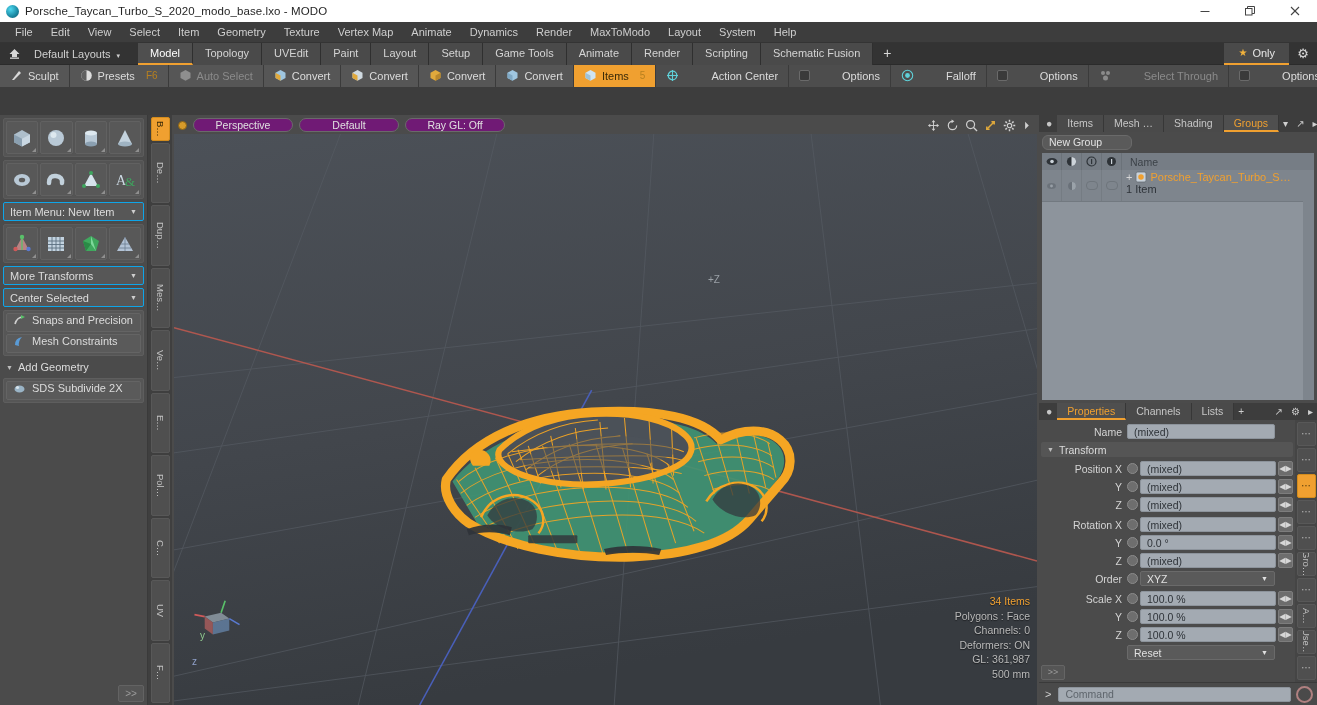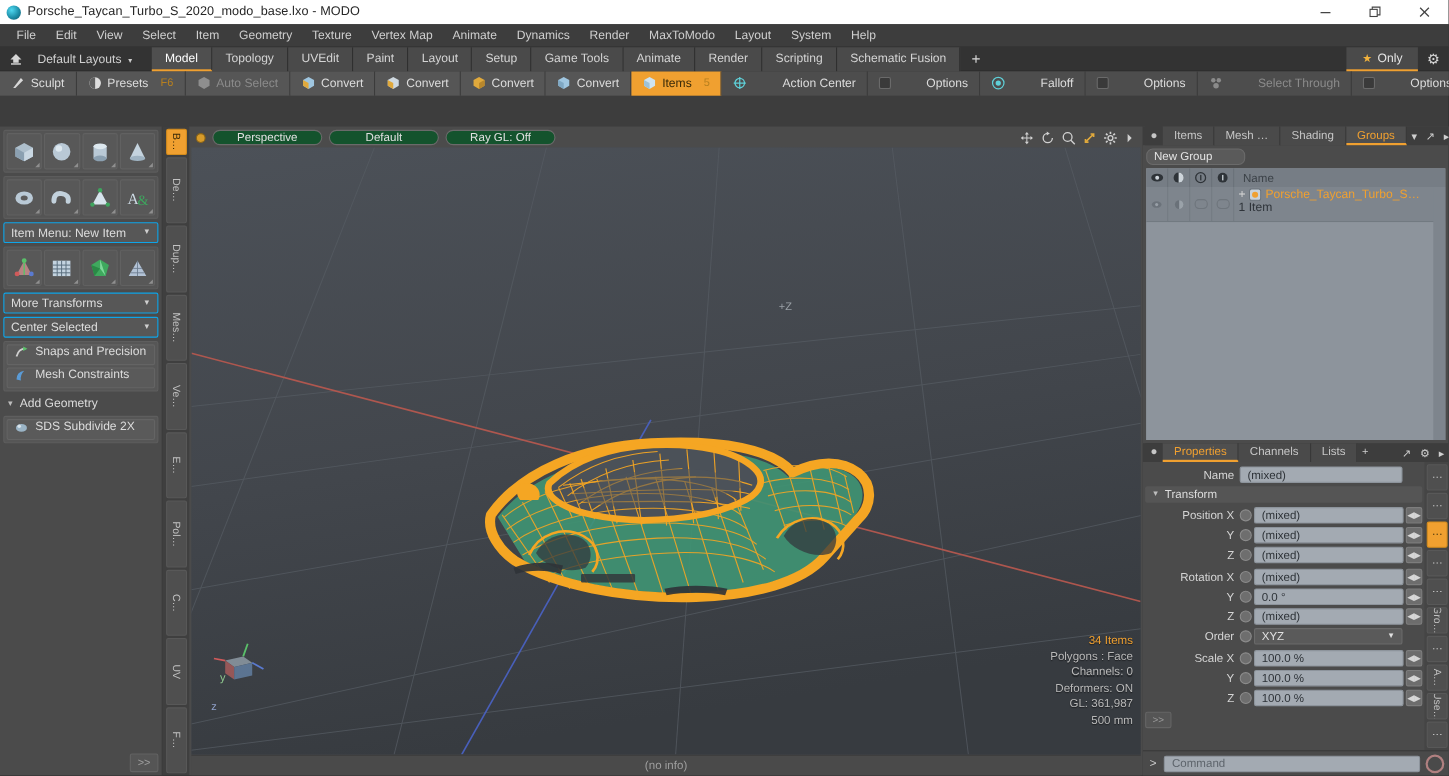--- a/index.html
+++ b/index.html
@@ -82,21 +82,21 @@
     padding:2px 2px; align-items:center; }
   .vtab { width:19px; flex:0 0 auto; background:#4f4f4f; border:1px solid #585858; border-radius:2px;
     color:#c2c2c2; font-size:9.5px; writing-mode:vertical-rl; text-orientation:mixed;
     display:flex; align-items:center; justify-content:center; padding:4px 0; overflow:hidden; }
   .vtab.active { background:#f0a030; color:#3a2a08; border-color:#d38c1d; }
 
   
   .vpwrap { flex:1 1 auto; display:flex; flex-direction:column; background:#4b4b4b; padding:1px 2px 0 2px;}
   .vphead { height:18px; display:flex; align-items:center; gap:6px; padding-left:4px; }
   .vpdot { width:9px; height:9px; border-radius:50%; background:#d79b2a; border:1px solid #8a6417; }
-  .vpbtn { height:14px; min-width:100px; background:#14532d; border:1px solid #6a6a6a; border-radius:7px;
+  .vpbtn { height:14px; min-width:100px; background:#701a75; border:1px solid #6a6a6a; border-radius:7px;
     color:#e0e0e0; font-size:10.5px; text-align:center; line-height:12px; padding:0 8px;}
   .vpicons { margin-left:auto; display:flex; align-items:center; gap:6px; padding-right:6px; }
   .viewport { flex:1 1 auto; position:relative; overflow:hidden;
     background:linear-gradient(170deg,#4a4f55 0%,#41464c 40%,#383c41 100%); }
   .statusbar { height:19px; background:#4a4a4a; border-top:1px solid #3a3a3a;
     display:flex; align-items:center; justify-content:center; color:#9e9e9e; font-size:10.5px; }
 
   .vpinfo { position:absolute; right:7px; bottom:24px; text-align:right; line-height:14.5px;
     font-size:10.5px; color:#b9b9b9; text-shadow:0 1px 1px #00000088;}
   .vpinfo .hi { color:#f0a030; }
@@ -655,21 +655,20 @@
         <div class="vpinfo">
           <div class="hi">34 Items</div>
           <div>Polygons : Face</div>
           <div>Channels: 0</div>
           <div>Deformers: ON</div>
           <div>GL: 361,987</div>
           <div>500 mm</div>
         </div>
       </div>
 
-      <div class="statusbar">(no info)</div>
     </div>
 
     <div class="rightcol">
 
       <div class="rpanel" style="height:288px;">
         <div class="ptabs">
           <div class="ptab left-dot">●</div>
           <div class="ptab">Items</div>
           <div class="ptab">Mesh …</div>
           <div class="ptab">Shading</div>
@@ -833,20 +832,27 @@
                 <div class="pfield">100.0 %</div>
                 <div class="pspin">◀▶</div>
               </div>
               <div class="prow">
                 <div class="plabel">Z</div>
                 <div class="pdot"></div>
                 <div class="pfield">100.0 %</div>
                 <div class="pspin">◀▶</div>
               </div>
 
+              <div class="prow">
+                <div class="plabel"></div>
+                <div class="psel" style="margin-right:18px;">
+                  <span>Reset</span>
+                  <span class="car">▼</span>
+                </div>
+              </div>
 
               <div class="pmore">&gt;&gt;</div>
             </div>
           </div>
 
           <div class="vstrip" style="width:22px; background:#454545;">
             <div class="vtab" style="flex:1 1 0">⋮</div>
             <div class="vtab" style="flex:1 1 0">⋮</div>
             <div class="vtab active" style="flex:1 1 0">⋮</div>
             <div class="vtab" style="flex:1 1 0">⋮</div>

